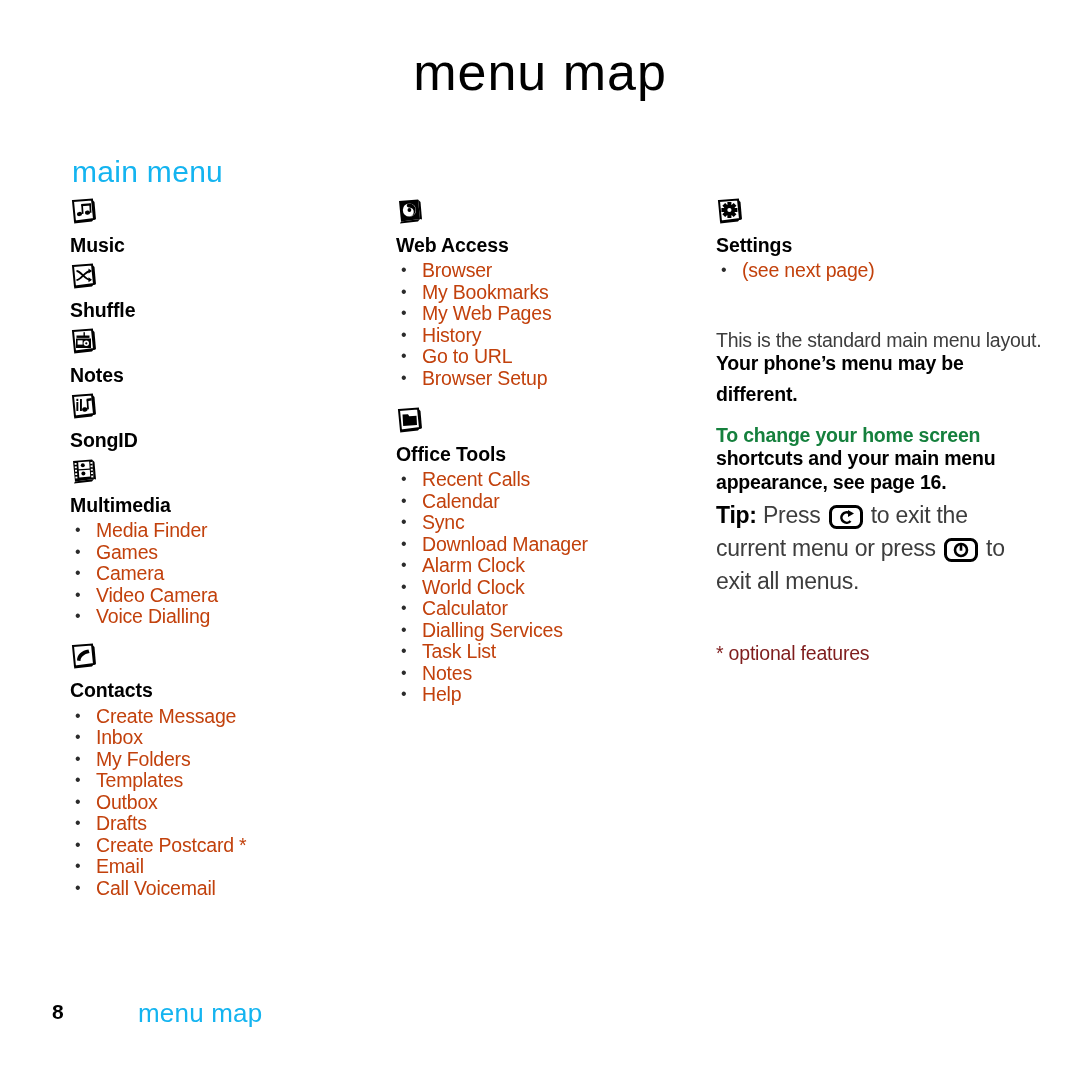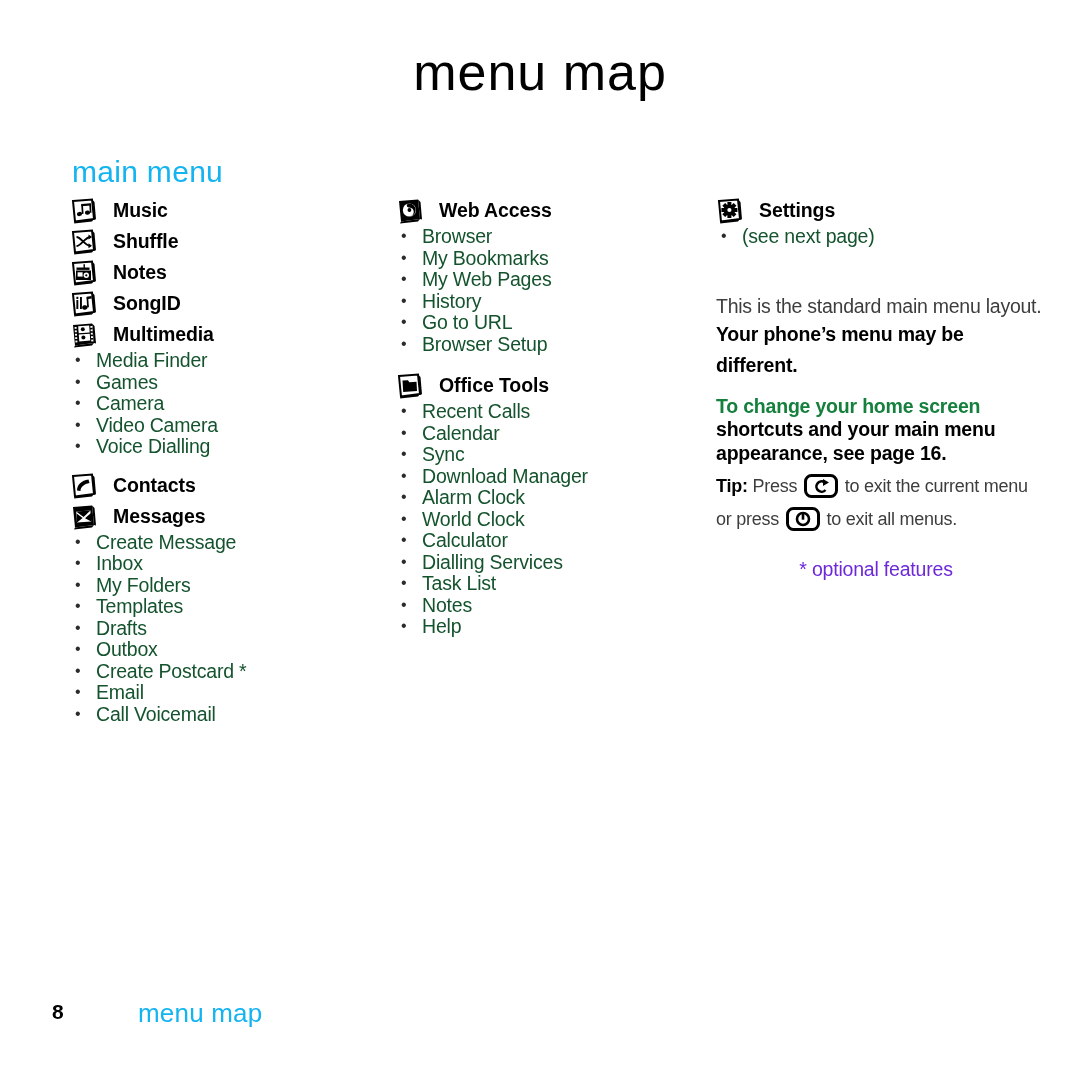--- a/index.html
+++ b/index.html
@@ -46,22 +46,23 @@
   .col-left   { left: 70px;  width: 320px; }
   .col-mid    { left: 396px; width: 310px; }
   .col-right  { left: 716px; width: 320px; }
 
   
   .group { margin-bottom: 2px; }
 
   .group-head {
     display: flex;
     align-items: flex-start;
-    gap: 16px;
+    gap: 6px;
     margin-bottom: 1px;
+    flex-direction: column;
   }
   .group-title {
     font-size: 19.5px;
     font-weight: bold;
     color: #000;
     line-height: 28px;
     letter-spacing: -0.1px;
   }
 
   
@@ -76,21 +77,21 @@
   
   ul.items {
     list-style: none;
     margin: 0;
     padding: 0;
   }
   ul.items > li {
     position: relative;
     font-size: 19.5px;
     line-height: 21.5px;
-    color: #14532d;
+    color: #c2410c;
     padding-left: 26px;
     letter-spacing: -0.2px;
     white-space: nowrap;
   }
   ul.items > li::before {
     content: "\2022";
     position: absolute;
     left: 5px;
     top: -1px;
     font-size: 16px;
@@ -109,51 +110,49 @@
     color: #3d3d3d;
     letter-spacing: -0.25px;
     white-space: nowrap;
   }
   .note-bold {
     font-size: 19.5px;
     line-height: 23.5px;
     font-weight: bold;
     color: #000;
     letter-spacing: -0.2px;
-    margin-top: 5px;
   }
   .note-bold2 {
     font-size: 19.5px;
     line-height: 23.5px;
     font-weight: bold;
     color: #15803d;
     letter-spacing: -0.2px;
     margin-top: 17px;
   }
   .tip {
-    font-size: 18px;
+    font-size: 23px;
     line-height: 27px;
     color: #3d3d3d;
     letter-spacing: -0.25px;
     margin-top: 8px;
   }
   .tip b { color: #000; }
 
   .keycap {
     display: inline-block;
     vertical-align: -6px;
     margin: 0 2px;
   }
 
   .optional {
-    margin-top: 19px;
-    font-size: 19.5px;
-    color: #6d28d9;
+    margin-top: 47px;
+    font-size: 19.5px;
+    color: #7f1d1d;
     letter-spacing: -0.2px;
-    text-align: center;
   }
 
   
   .footer {
     position: absolute;
     left: 0; right: 0;
     top: 1000px;
     height: 30px;
   }
   .footer-page {
@@ -303,41 +302,27 @@
           <polygon points="22,1.5 24.5,4 26,21.5 24,21" fill="#000"></polygon>
           <polygon points="5,23.5 24,21 22,23.5 4,25.5" fill="#000"></polygon>
           <path d="M7,17.5 C7,12 11.5,7.5 18.5,6.5 L19.5,10 C14,11 10.5,14 10.5,18 Z" fill="#000"></path>
         </svg>
       </span>
       <span class="group-title">Contacts</span>
     </div>
   </div>
 
   <div class="group">
-    <div class="group-head">
-      <span class="icon3d">
-        <svg width="27" height="27" viewBox="0 0 27 27">
-          <polygon points="3,3 22,1.5 24,21 5,23.5" fill="#000"></polygon>
-          <polygon points="22,1.5 24.5,4 26,21.5 24,21" fill="#000"></polygon>
-          <polygon points="5,23.5 24,21 22,23.5 4,25.5" fill="#000"></polygon>
-          <polygon points="6.2,7.5 20.4,6.4 21.2,17.5 7,18.6" fill="#fff"></polygon>
-          <polygon points="6.2,7.5 20.4,6.4 13.6,13 " fill="#000"></polygon>
-          <polygon points="6.6,9.4 12.6,14 7,18.6" fill="#000"></polygon>
-          <polygon points="21,9 15,14.2 21.2,17.5" fill="#000"></polygon>
-        </svg>
-      </span>
-      <span class="group-title">Messages</span>
-    </div>
     <ul class="items lvl1">
       <li>Create Message</li>
       <li>Inbox</li>
       <li>My Folders</li>
       <li>Templates</li>
+      <li>Outbox</li>
       <li>Drafts</li>
-      <li>Outbox</li>
       <li>Create Postcard *</li>
       <li>Email</li>
       <li>Call Voicemail</li>
     </ul>
   </div>
 </div>
 
 <div class="col col-mid">
 
   <div class="group">

